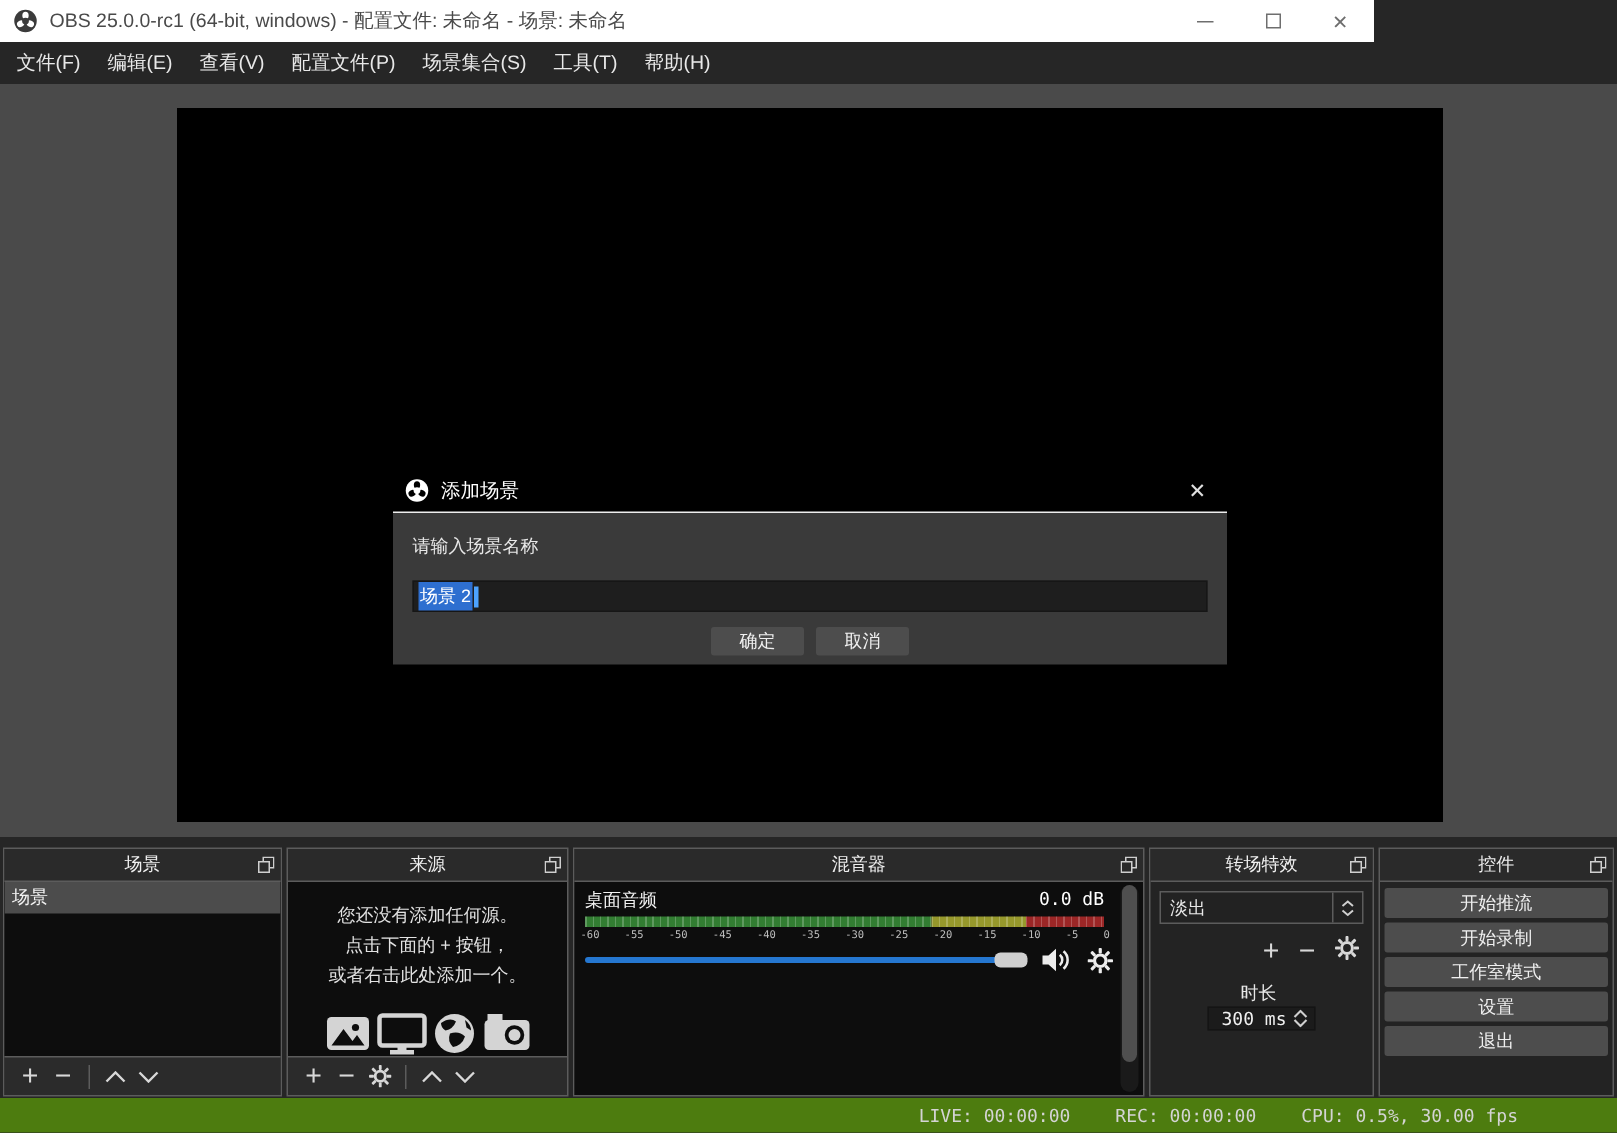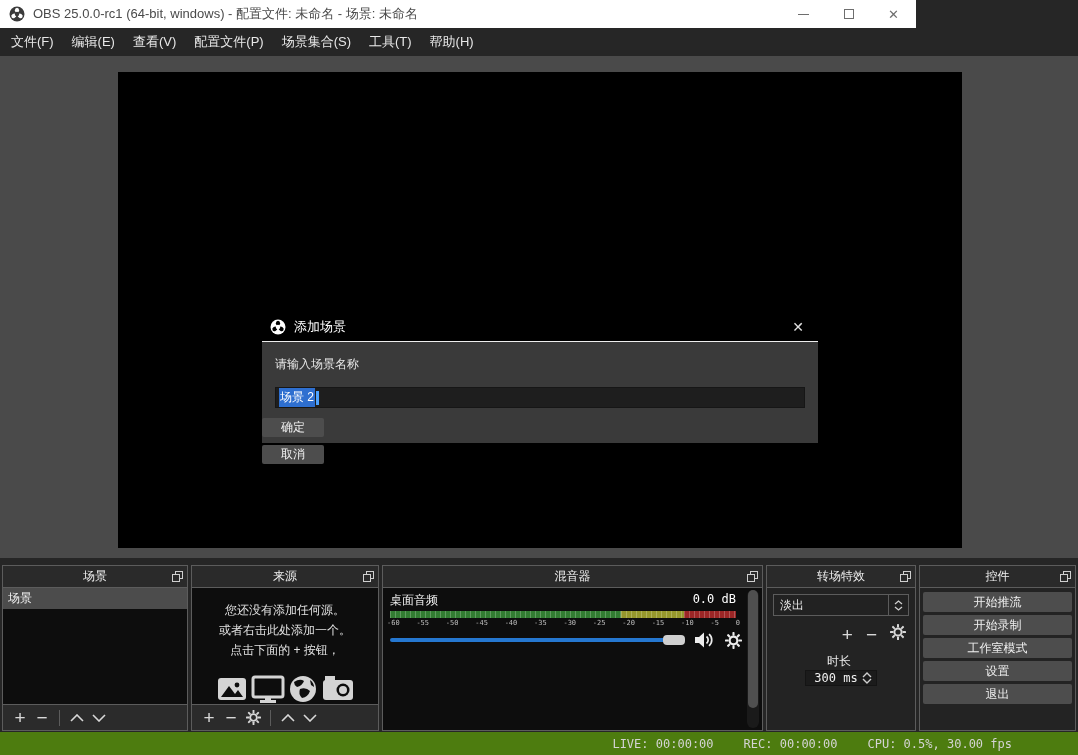--- a/index.html
+++ b/index.html
@@ -31,21 +31,21 @@
   .dlg-titlebar { height:30px; background:#000; border-bottom:1px solid #eeeeee;
                   display:flex; align-items:center; }
   .dlg-logo { width:16px; height:16px; margin-left:8px; }
   .dlg-title { color:#ffffff; font-size:13px; margin-left:8px; }
   .dlg-close { margin-left:auto; margin-right:14px; color:#e0e0e0; font-size:14px; line-height:1; }
   .dlg-prompt { color:#e8e8e8; font-size:12px; margin:14px 13px 14px 13px; }
   .dlg-input { margin:8px 13px 0 13px; height:21px; background:#1e1e1e; border:1px solid #161616;
                display:flex; align-items:center; padding-left:3px; font-size:12px; color:#fff; }
   .dlg-input .sel { background:#2e6fd0; padding:1px 1px; }
   .dlg-input .caret { display:inline-block; width:3px; height:14px; background:#4da3ff; margin-left:1px; }
-  .dlg-buttons { display:flex; justify-content:center; gap:8px; margin-top:10px;flex-direction:column; }
+  .dlg-buttons { display:flex; justify-content:center; gap:8px; margin-top:10px; }
   .dlg-btn { width:62px; height:19px; background:#4d4d4d; border-radius:2px; color:#f0f0f0;
              font-size:12px; display:flex; align-items:center; justify-content:center; }
 
   
   .dock { position:absolute; left:0; top:558px; width:1078px; height:174px; background:#262626; }
   .panel { position:absolute; top:7px; height:166px; border:1px solid #5c5c5c; display:flex; flex-direction:column; background:#232323; }
   .p-scenes      { left:2px;   width:186px; }
   .p-sources     { left:191px; width:188px; }
   .p-mixer       { left:382px; width:381px; }
   .p-transitions { left:766px; width:150px; }
@@ -211,22 +211,22 @@
     <div class="p-header">
       <span>来源</span>
       <svg class="dock-icon" viewBox="0 0 11 11">
         <rect x="3.5" y="0.5" width="7" height="7" fill="none" stroke="#cfcfcf"></rect>
         <rect x="0.5" y="3.5" width="7" height="7" fill="#2a2a2a" stroke="#cfcfcf"></rect>
       </svg>
     </div>
     <div class="p-body dark">
       <div class="src-empty">
         <div>您还没有添加任何源。</div>
+        <div>点击下面的 + 按钮，</div>
         <div>或者右击此处添加一个。</div>
-        <div>点击下面的 + 按钮，</div>
       </div>
       <div class="src-icons">
         <svg width="32" height="30" viewBox="0 0 32 30">
           <rect x="2" y="4" width="28" height="22" rx="3" fill="#d4d4d4"></rect>
           <circle cx="21" cy="11" r="2.4" fill="#0d0d0d"></circle>
           <path d="M5 23 L13 12 L19 20 L22 16 L27 23 Z" fill="#0d0d0d"></path>
         </svg>
         <svg width="34" height="30" viewBox="0 0 34 30">
           <rect x="2" y="3" width="30" height="20" rx="2" fill="none" stroke="#d4d4d4" stroke-width="3"></rect>
           <rect x="14" y="23" width="6" height="3" fill="#d4d4d4"></rect>

